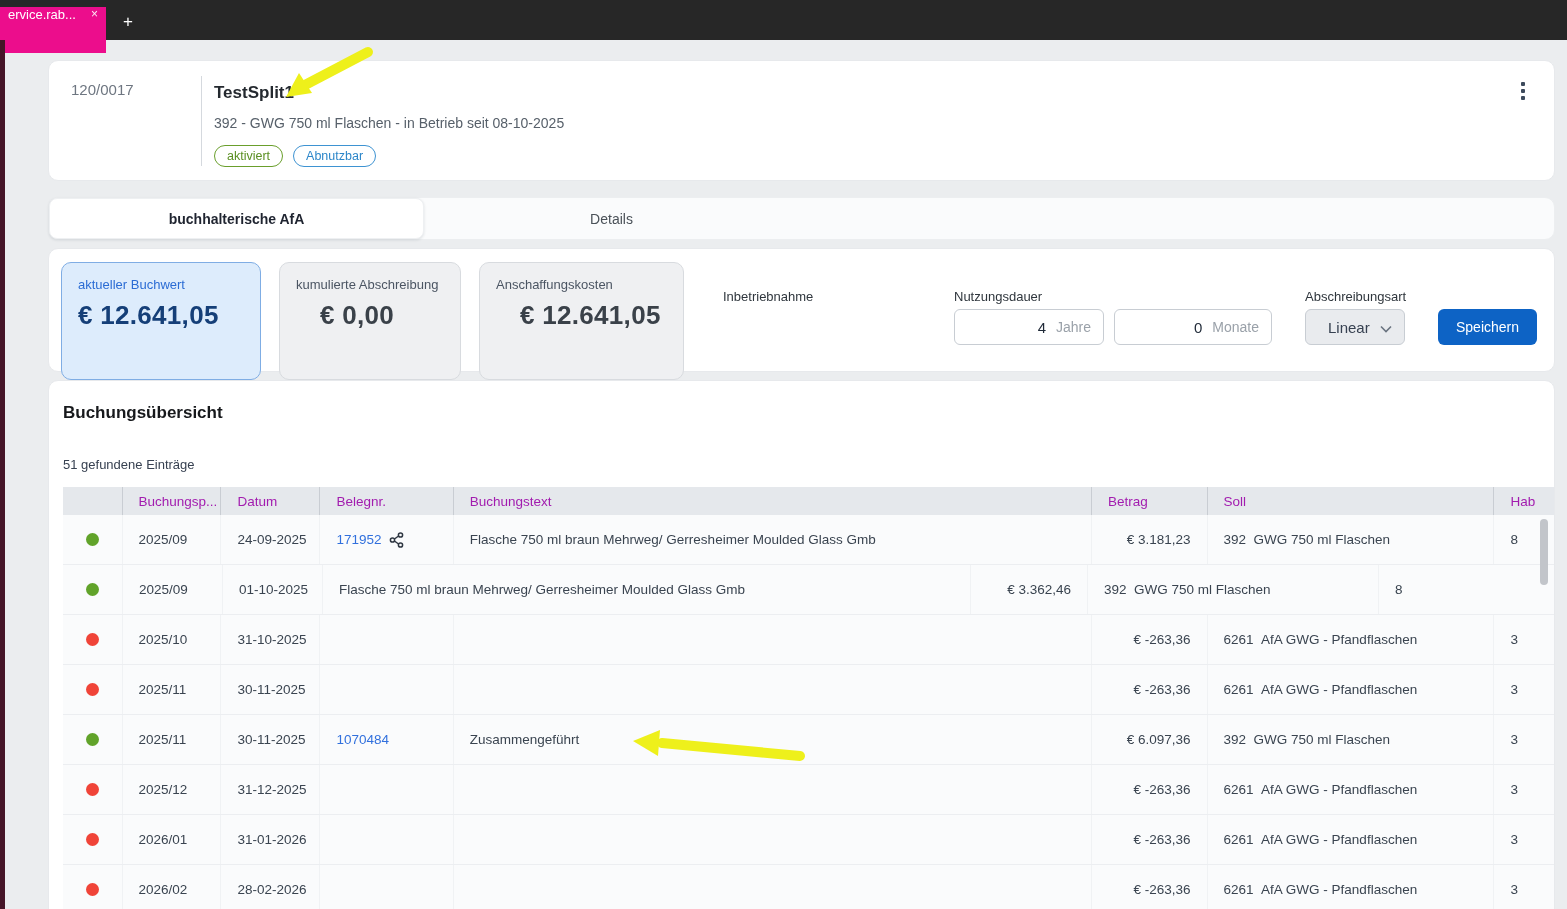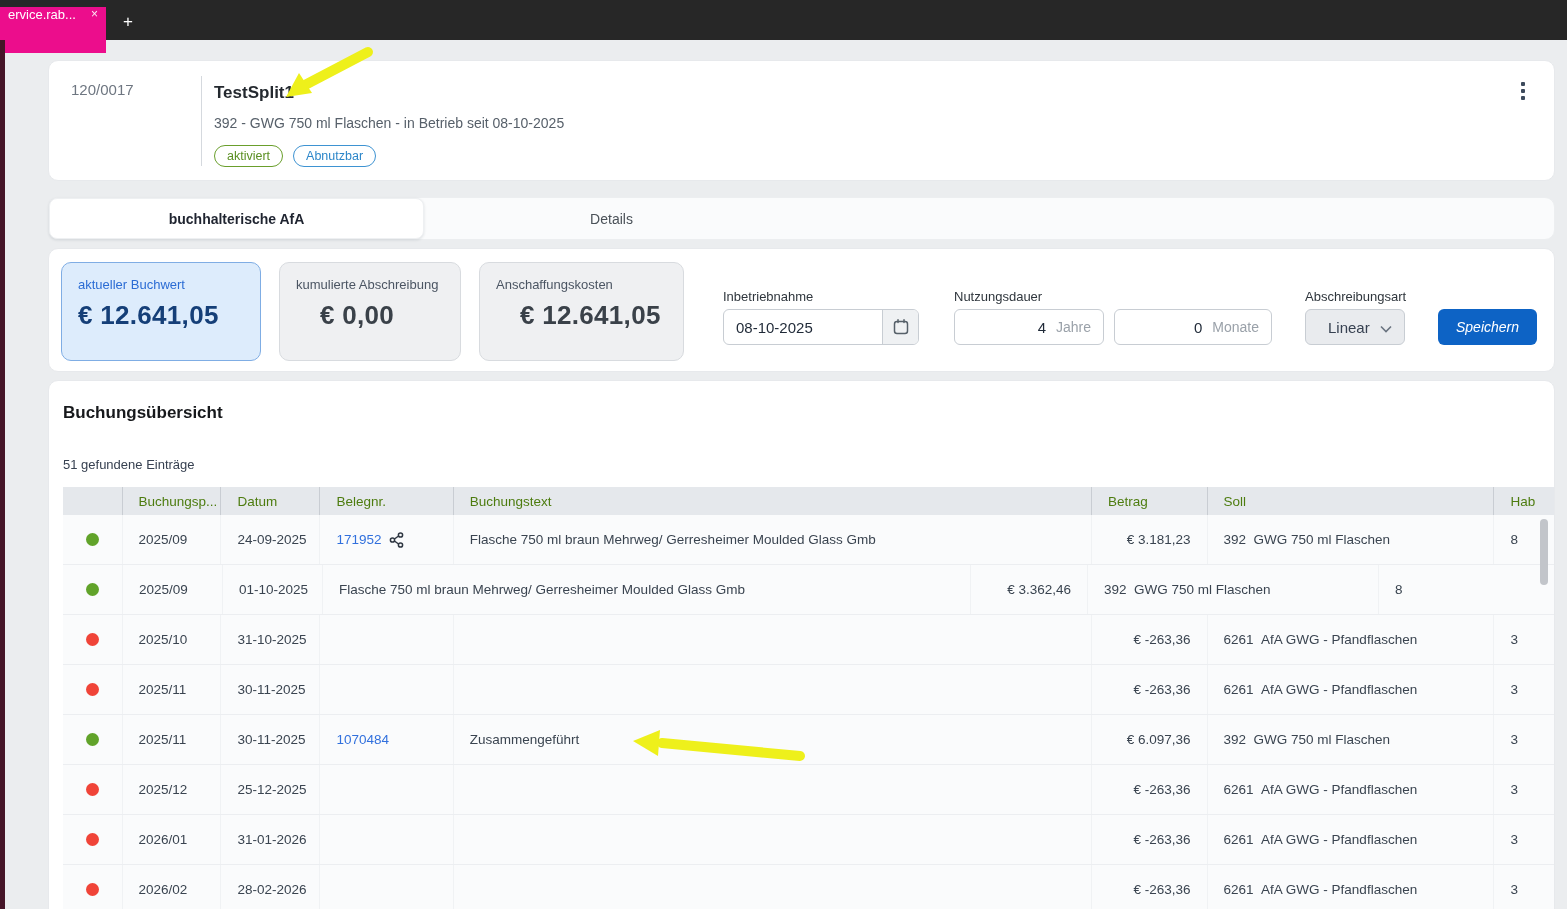--- a/index.html
+++ b/index.html
@@ -33,21 +33,21 @@
   .kebab span { width:4px; height:4px; background:#3d4a5c; border-radius:1px; }
 
   
   .tabsrow { top:197px; height:43px; background:#fafbfc; border-color:#eceef0; display:flex; }
   .tab { width:375px; height:100%; display:flex; align-items:center; justify-content:center; font-size:14px;
          color:#4a5158; cursor:pointer; border-radius:8px; }
   .tab.active { background:#fff; font-weight:bold; color:#1f2430; box-shadow:0 1px 3px rgba(20,30,50,.12); border:1px solid #eef0f2; }
 
   
   .metrics { top:248px; height:124px; }
-  .mcard { position:absolute; top:13px; height:99px; border-radius:10px; padding:14px 16px; }
+  .mcard { position:absolute; top:13px; height:118px; border-radius:10px; padding:14px 16px; }
   .mcard .mlabel { font-size:13px; }
   .mcard .mvalue { font-size:26px; font-weight:bold; margin-top:8px; letter-spacing:.3px; }
   .mcard.hl { background:#ddecfc; border:1px solid #7fade4; }
   .mcard.hl .mlabel { color:#2b6cd4; }
   .mcard.hl .mvalue { color:#153f78; }
   .mcard.gray { background:#eff0f2; border:1px solid #d8dbdf; }
   .mcard.gray .mlabel { color:#4b5563; }
   .mcard.gray .mvalue { color:#3a4149;margin-left:24px; }
 
   .flabel { position:absolute; font-size:13px; color:#2f363d; }
@@ -64,21 +64,21 @@
   .save-btn { position:absolute; height:36px; background:#0d63c5; color:#fff; font-size:14px; border:none;
               border-radius:6px; padding:0 18px; cursor:pointer; }
 
   
   .book { top:380px; height:540px; }
   .book-title { position:absolute; left:14px; top:22px; font-size:17px; font-weight:bold; color:#17191c; }
   .book-count { position:absolute; left:14px; top:76px; font-size:13px; color:#374151; }
   .tbl { position:absolute; left:14px; top:106px; width:1491px; overflow:hidden; }
   .trow { display:flex; }
   .thead { background:#e5e8ec; height:28px; }
-  .thead .tcell { font-size:13.5px; color:#4d7c0f; border-right:1px solid #c9cdd3; display:flex; align-items:center;
+  .thead .tcell { font-size:13.5px; color:#a21caf; border-right:1px solid #c9cdd3; display:flex; align-items:center;
                   padding:0 16px; white-space:nowrap; overflow:hidden; }
   .thead .tcell:last-child { border-right:none; }
   .tbody .trow { height:50px; background:#fafbfc; border-bottom:1px solid #eceef1; }
   .tbody .tcell { font-size:13.5px; color:#3a4450; border-right:1px solid #f0f2f4; display:flex; align-items:center;
                   padding:0 16px; white-space:nowrap; overflow:hidden; }
   .tbody .tcell:last-child { border-right:none; }
   .dotcell { justify-content:center; }
   .dot { width:13px; height:13px; border-radius:50%; }
   .doclink { color:#3170dd; cursor:pointer; }
   .share-ic { margin-left:8px; cursor:pointer; display:flex; align-items:center; }
@@ -129,32 +129,20 @@
   <div class="mcard gray" style="left:230px; width:182px;">
     <div class="mlabel">kumulierte Abschreibung</div>
     <div class="mvalue">€ 0,00</div>
   </div>
   <div class="mcard gray" style="left:430px; width:205px;">
     <div class="mlabel">Anschaffungskosten</div>
     <div class="mvalue">€ 12.641,05</div>
   </div>
 
   <div class="flabel" style="left:674px; top:40px;">Inbetriebnahme</div>
-  <div class="finput" style="left:674px; top:60px; width:196px;">
-    <span class="date-text">08-10-2025</span>
-    <span class="date-btn">
-      <svg width="18" height="18" viewBox="0 0 18 18">
-          <g fill="none" stroke="#566069" stroke-width="1.5" stroke-linecap="round">
-        <rect x="2.5" y="3.5" width="13" height="12" rx="2.5"></rect>
-            <line x1="6" y1="1.8" x2="6" y2="4.6"></line>
-            <line x1="12" y1="1.8" x2="12" y2="4.6"></line>
-      </g>
-        </svg>
-    </span>
-  </div>
 
   <div class="flabel" style="left:905px; top:40px;">Nutzungsdauer</div>
   <div class="finput" style="left:905px; top:60px; width:150px;">
     <span class="num-val">4</span>
     <span class="suffix">Jahre</span>
   </div>
   <div class="finput" style="left:1065px; top:60px; width:158px;">
     <span class="num-val">0</span>
     <span class="suffix">Monate</span>
   </div>
@@ -162,21 +150,21 @@
   <div class="flabel" style="left:1256px; top:40px;">Abschreibungsart</div>
   <div class="finput select" style="left:1256px; top:60px; width:100px;padding-left:8px;">
     <span class="sel-val">Linear</span>
     <span class="chev">
       <svg width="12" height="8" viewBox="0 0 12 8">
           <polyline points="1,1.5 6,6.5 11,1.5" fill="none" stroke="#6b7480" stroke-width="1.6"></polyline>
         </svg>
     </span>
   </div>
 
-  <button class="save-btn" style="left:1389px; top:60px;font-style:italic;">Speichern</button>
+  <button class="save-btn" style="left:1389px; top:60px;">Speichern</button>
 </div>
 
 <div class="panel book">
   <div class="book-title">Buchungsübersicht</div>
   <div class="book-count">51 gefundene Einträge</div>
   <div class="tbl">
     <div class="trow thead">
         <div class="tcell" style="width: 60px;"></div>
         <div class="tcell" style="width: 100px;">Buchungsp...</div>
         <div class="tcell" style="width: 100px;">Datum</div>
@@ -259,21 +247,21 @@
           <div class="tcell " style="width: 648px;">Zusammengeführt</div>
           <div class="tcell amt" style="width: 117px;">€ 6.097,36</div>
           <div class="tcell " style="width: 291px;">392&nbsp;&nbsp;GWG 750 ml Flaschen</div>
           <div class="tcell " style="width: 60px;">3</div>
         </div>
         <div class="trow">
           <div class="tcell dotcell" style="width: 60px;">
             <span class="dot" style="background: rgb(240, 68, 56);"></span>
           </div>
           <div class="tcell " style="width: 100px;">2025/12</div>
-          <div class="tcell " style="width: 100px;">25-12-2025</div>
+          <div class="tcell " style="width: 100px;">31-12-2025</div>
           <div class="tcell " style="width: 135px;"></div>
           <div class="tcell " style="width: 648px;"></div>
           <div class="tcell amt" style="width: 117px;">€ -263,36</div>
           <div class="tcell " style="width: 291px;">6261&nbsp;&nbsp;AfA GWG - Pfandflaschen</div>
           <div class="tcell " style="width: 60px;">3</div>
         </div>
         <div class="trow">
           <div class="tcell dotcell" style="width: 60px;">
             <span class="dot" style="background: rgb(240, 68, 56);"></span>
           </div>

